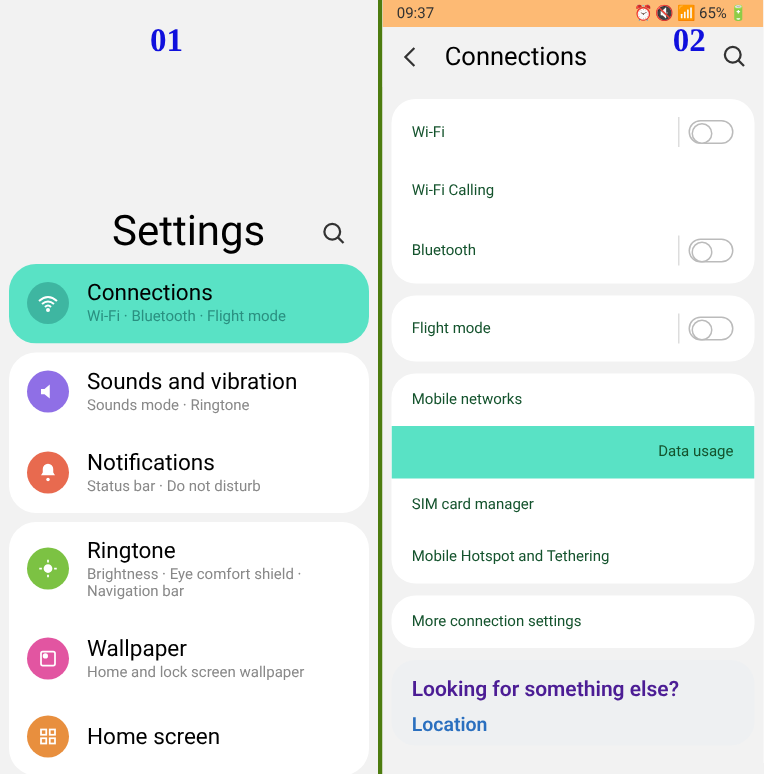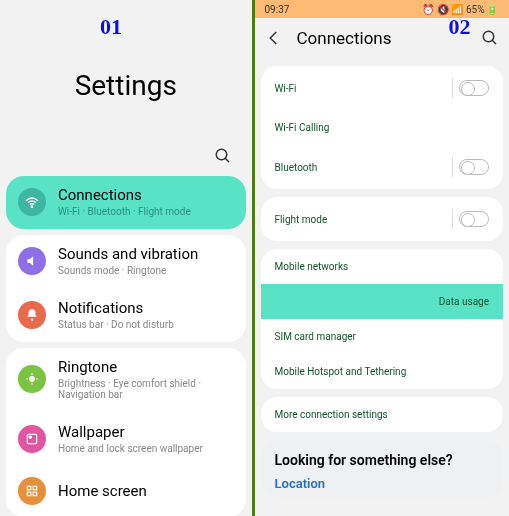--- a/index.html
+++ b/index.html
@@ -28,21 +28,21 @@
     color: #1010dd;
     z-index: 10;
   }
   .pane-left .step-label { left: 100px; }
   .pane-right .step-label { left: 194px; }
 
   
   .left-header {
     height: 170px;
     display: flex;
-    align-items: center;
+    align-items: flex-end;
     justify-content: center;
     position: relative;
   }
   .left-title {
     font-size: 28px;
     color: #000;
     font-weight: 400;
   }
   .left-search {
     position: absolute;
@@ -131,21 +131,21 @@
     top: 1px;
     left: 1px;
     background: #fff;
   }
   .toggle-sep { display:flex; align-items:center; gap:6px;}
   .toggle-sep .divider { width:1px; height:20px; background:#ddd;}
   .footer-q {
     padding: 12px 14px 2px;
     font-size: 14px;
     font-weight: 600;
-    color: #000000;
+    color: #4c1d95;
   }
   .footer-link {
     padding: 6px 14px;
     font-size: 13px;
     color: #2a6fbf;
     font-weight: 600;
   }
   svg { display: block; }
 </style>
 </head>

